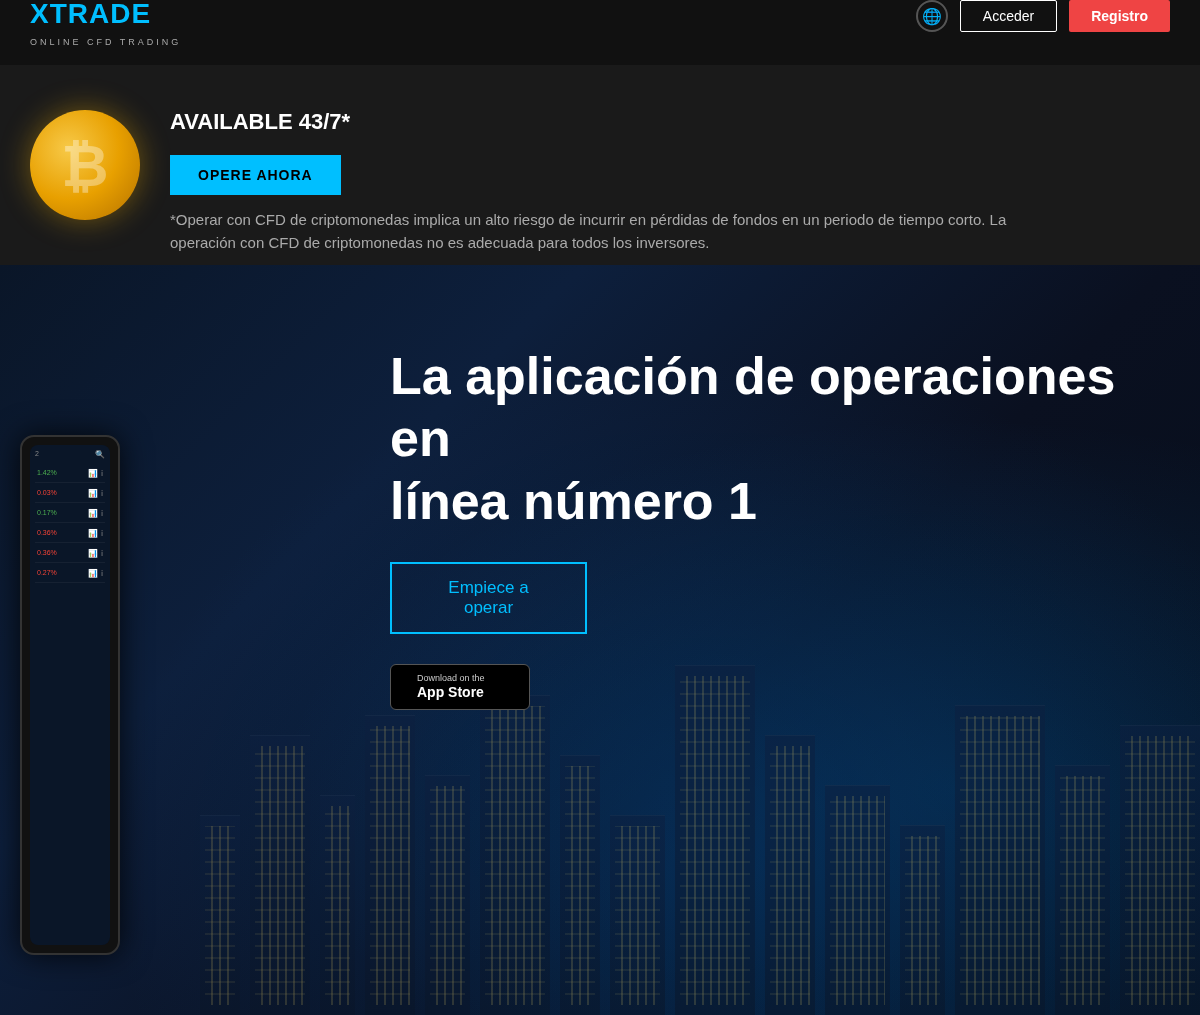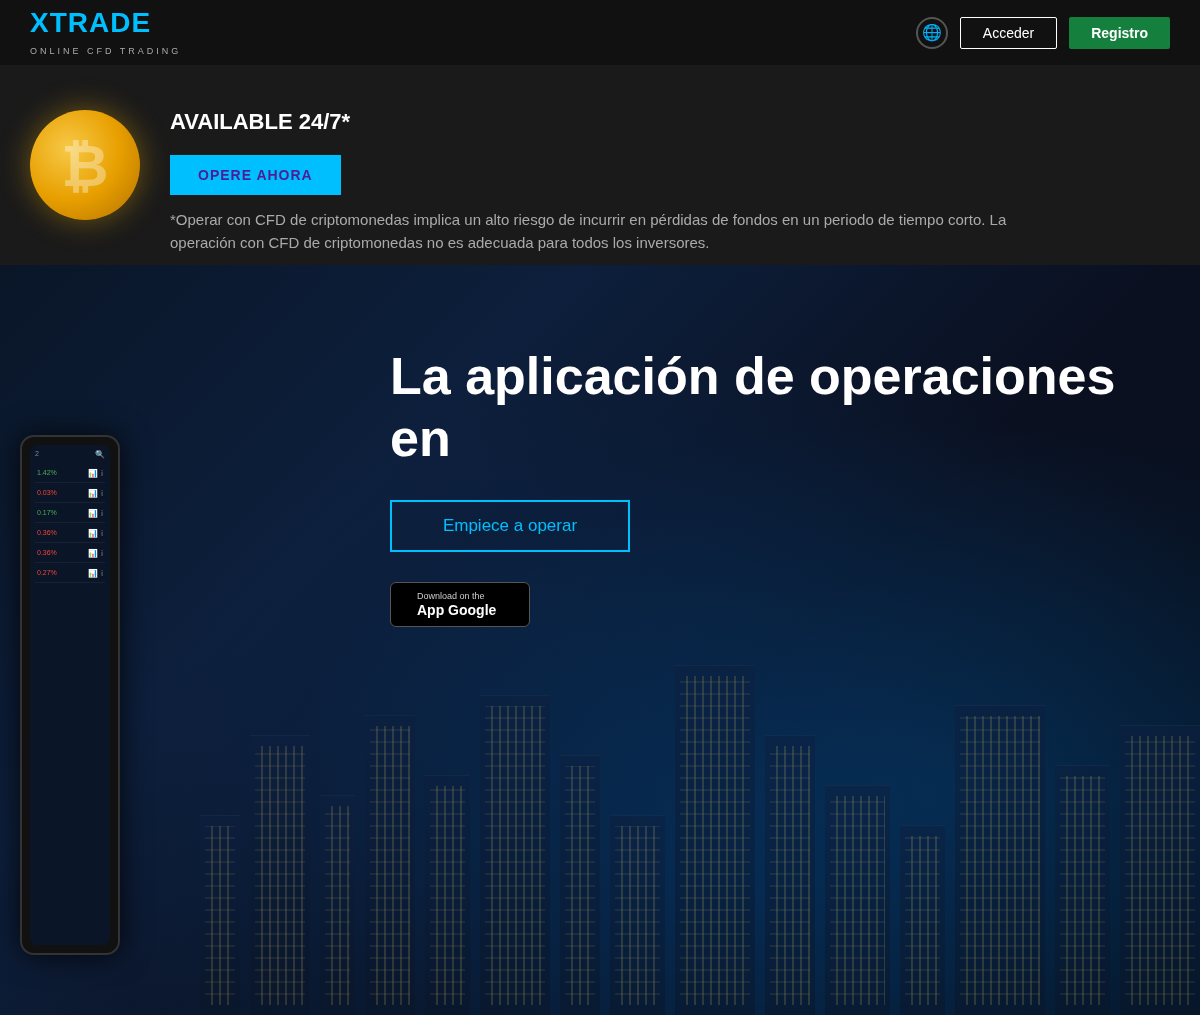--- a/index.html
+++ b/index.html
@@ -3,21 +3,21 @@
   <meta charset="utf-8">
   <style>
     * { margin: 0; padding: 0; box-sizing: border-box; }
     body { width: 1200px; height: 1015px; overflow: hidden; font-family: Arial, sans-serif; background: #fff; }
 
     
     .navbar {
       background: #111;
       height: 65px;
       display: flex;
-      align-items: center;
+      align-items: flex-start;
       justify-content: space-between;
       padding: 0 30px;
       position: relative;
       z-index: 10;
     }
     .logo-area {
       display: flex;
       flex-direction: column;
       line-height: 1;
     }
@@ -53,21 +53,21 @@
     .btn-acceder {
       border: 1.5px solid #fff;
       background: transparent;
       color: #fff;
       padding: 7px 22px;
       font-size: 14px;
       cursor: pointer;
       border-radius: 2px;
     }
     .btn-registro {
-      background: #15803d;
+      background: #ef4444;
       border: none;
       color: #fff;
       padding: 8px 22px;
       font-size: 14px;
       cursor: pointer;
       border-radius: 2px;
       font-weight: bold;
     }
 
     
@@ -111,21 +111,21 @@
     }
     .crypto-headline {
       font-size: 22px;
       font-weight: bold;
       color: #fff;
       line-height: 1.4;
       margin-bottom: 18px;
     }
     .btn-opere {
       background: #00bfff;
-      color: #4c1d95;
+      color: #000000;
       border: none;
       padding: 12px 28px;
       font-size: 14px;
       font-weight: bold;
       letter-spacing: 1px;
       cursor: pointer;
       margin-bottom: 14px;
       display: block;
     }
     .crypto-disclaimer {
@@ -264,21 +264,21 @@
     }
     .btn-empiezar {
       border: 2px solid #00bfff;
       background: transparent;
       color: #00bfff;
       padding: 14px 40px;
       font-size: 17px;
       cursor: pointer;
       margin-bottom: 30px;
       display: block;
-      width: 240px;
+      width: 197px;
       text-align: center;
     }
     .store-buttons {
       display: flex;
       gap: 16px;
       margin-top: 10px;
     }
     .store-btn {
       background: #000;
       border: 1.5px solid #555;
@@ -315,21 +315,21 @@
 
 <section class="crypto-banner">
   <div class="bitcoin-coin">
     <div class="coin-circle">
       <span class="coin-b">₿</span>
     </div>
   </div>
   <div class="crypto-text-area">
     <div class="crypto-headline">
       <br>
-      <span>AVAILABLE 24/7*</span>
+      <span>AVAILABLE 43/7*</span>
     </div>
     <button class="btn-opere">OPERE AHORA</button>
     <div class="crypto-disclaimer">*Operar con CFD de criptomonedas implica un alto riesgo de incurrir en pérdidas de fondos en un periodo de tiempo corto. La operación con CFD de criptomonedas no es adecuada para todos los inversores.</div>
   </div>
 </section>
 
 <section class="hero">
   <div class="hero-city-bg"></div>
 
   <div class="city-skyline">
@@ -383,25 +383,26 @@
             <span class="phone-icons">📊 ℹ</span>
           </div>
         </div>
       </div>
     </div>
   </div>
 
   <div class="hero-content">
     <h1 class="hero-title">
       <span>La aplicación de operaciones en</span><br>
+      <span>línea número 1</span>
     </h1>
     <button class="btn-empiezar">Empiece a operar</button>
     <div class="store-buttons">
       <div class="store-btn">
         <span class="store-icon"></span>
         <div class="store-text-wrap">
           <span class="store-top">Download on the</span>
-          <span class="store-name">App Google</span>
+          <span class="store-name">App Store</span>
         </div>
       </div>
     </div>
   </div>
 </section>
 
 </body></html>

